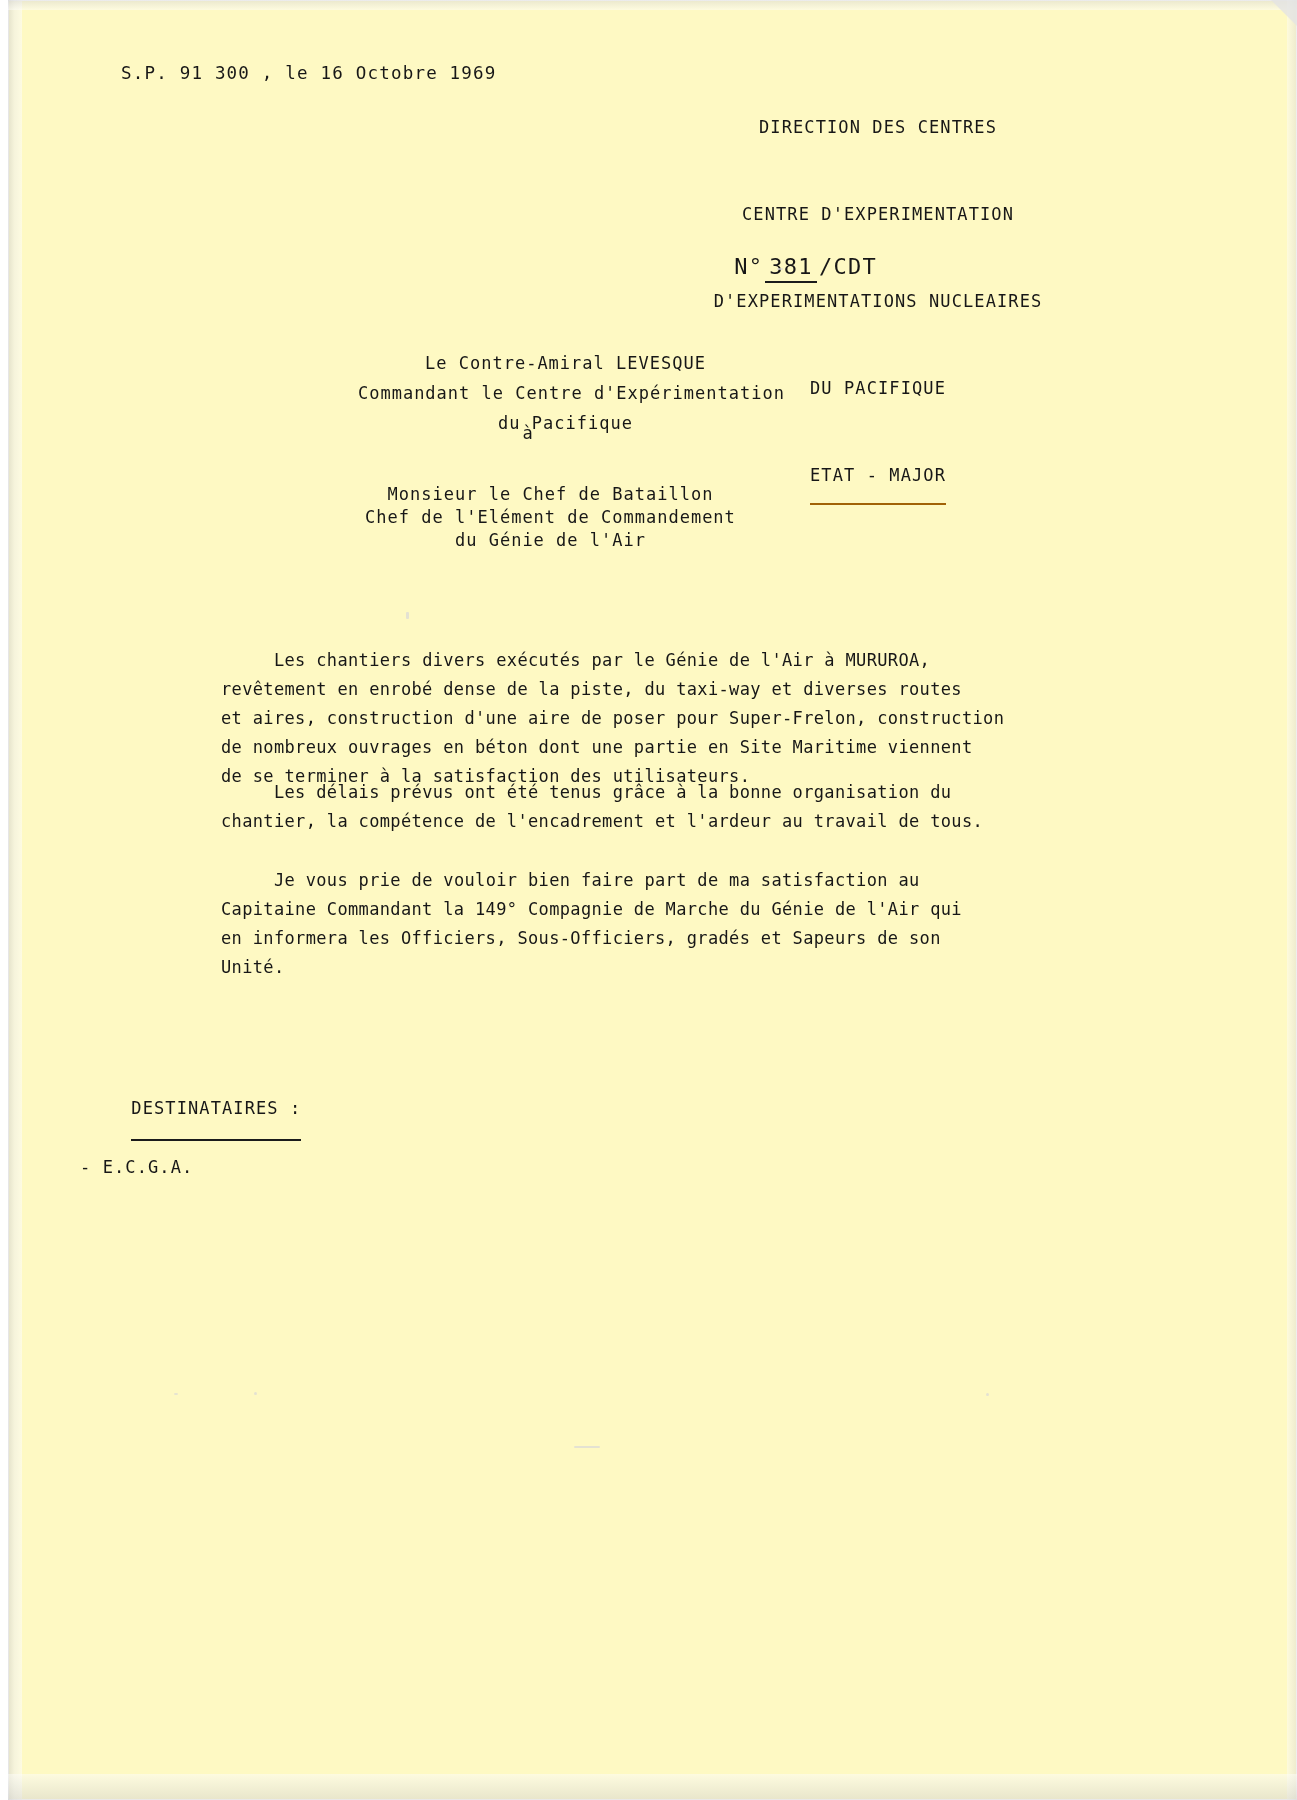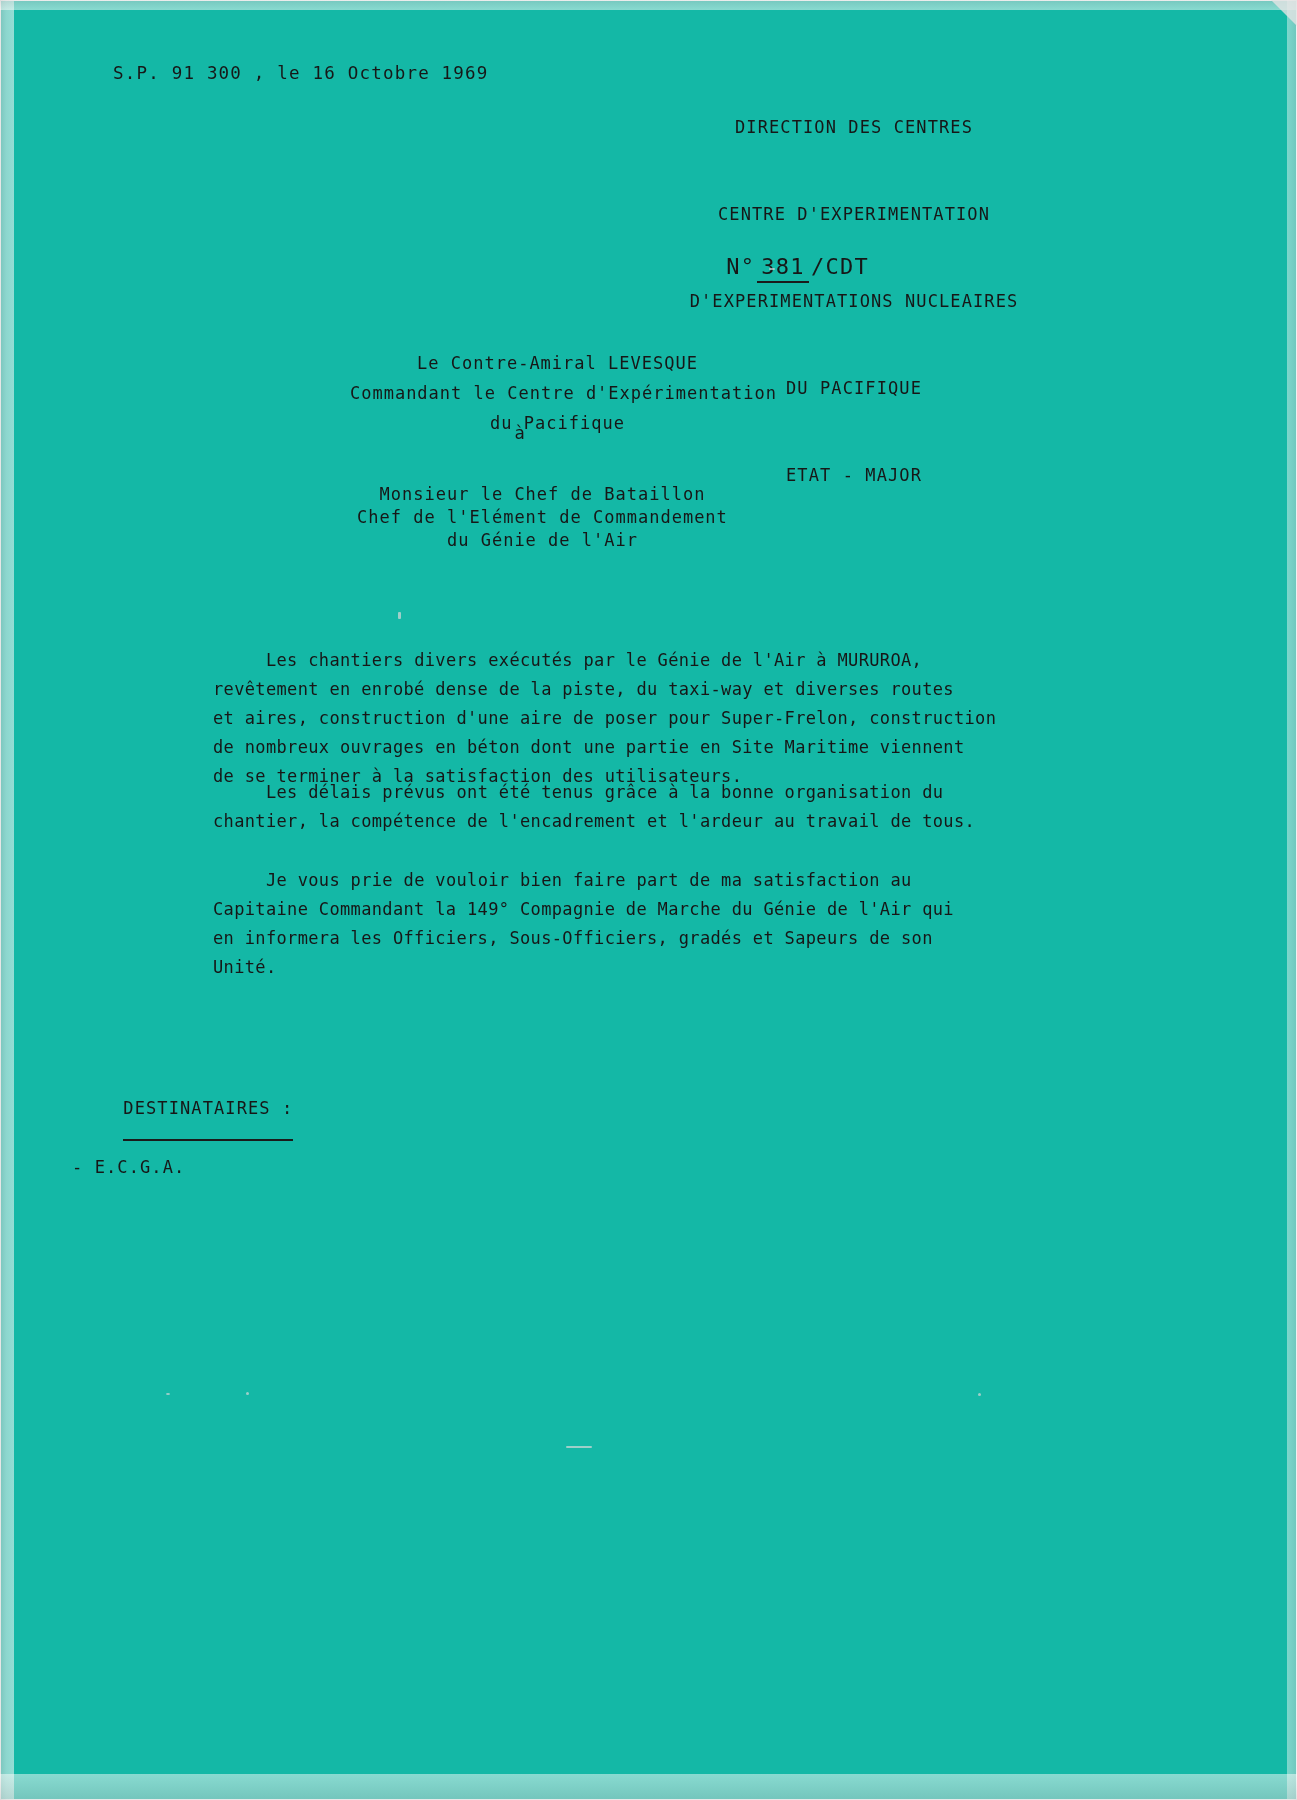--- a/index.html
+++ b/index.html
@@ -13,22 +13,23 @@
     position: relative;
     font-family: "DejaVu Sans Mono", "Liberation Mono", monospace;
     color: #141414;
     overflow: hidden;
   }
 
   
   .page {
     position: absolute;
     inset: 0;
-    background: #14b8a6;
+    background: #fef9c3;
     box-shadow: inset 0 0 0 1px #ffffff;
+    margin-left: 8px;
   }
   .scan-edge-left {
     position: absolute;
     left: 0;
     top: 0;
     width: 14px;
     height: 1800px;
     background: linear-gradient(to right, #cfcfcf 0%, #efefef 45%, #fdfdfb 100%);
     opacity: .55;
   }
@@ -77,31 +78,31 @@
     font-size: 17px;
     line-height: 27px;
     letter-spacing: 0.6px;
     color: #171717;
     white-space: pre;
   }
 
   
   #letterhead {
     top: 55px;
-    left: 644px;
+    left: 660px;
     width: 420px;
     text-align: center;
     line-height: 29px;
     letter-spacing: 1.1px;
   }
   #letterhead .line { display: block; }
   #letterhead .underlined {
     display: inline-block;
-    border-bottom: 2px solid #14b8a6;
-    padding-bottom: 1px;
+    border-bottom: 2px solid #a16207;
+    padding-bottom: 13px;
   }
 
   
   #dateline {
     top: 60px;
     left: 113px;
     letter-spacing: 1.2px;
     font-size: 17.5px;
   }
 

